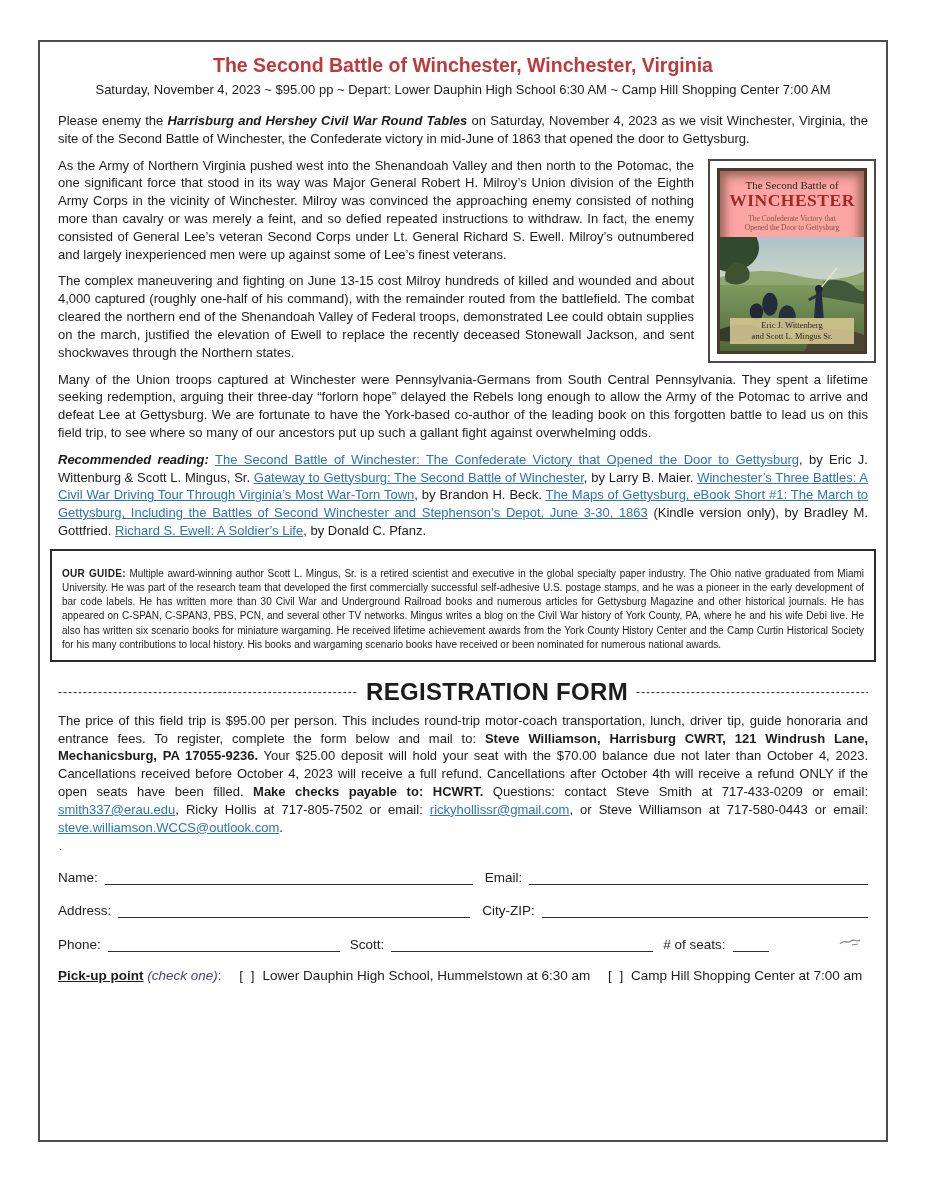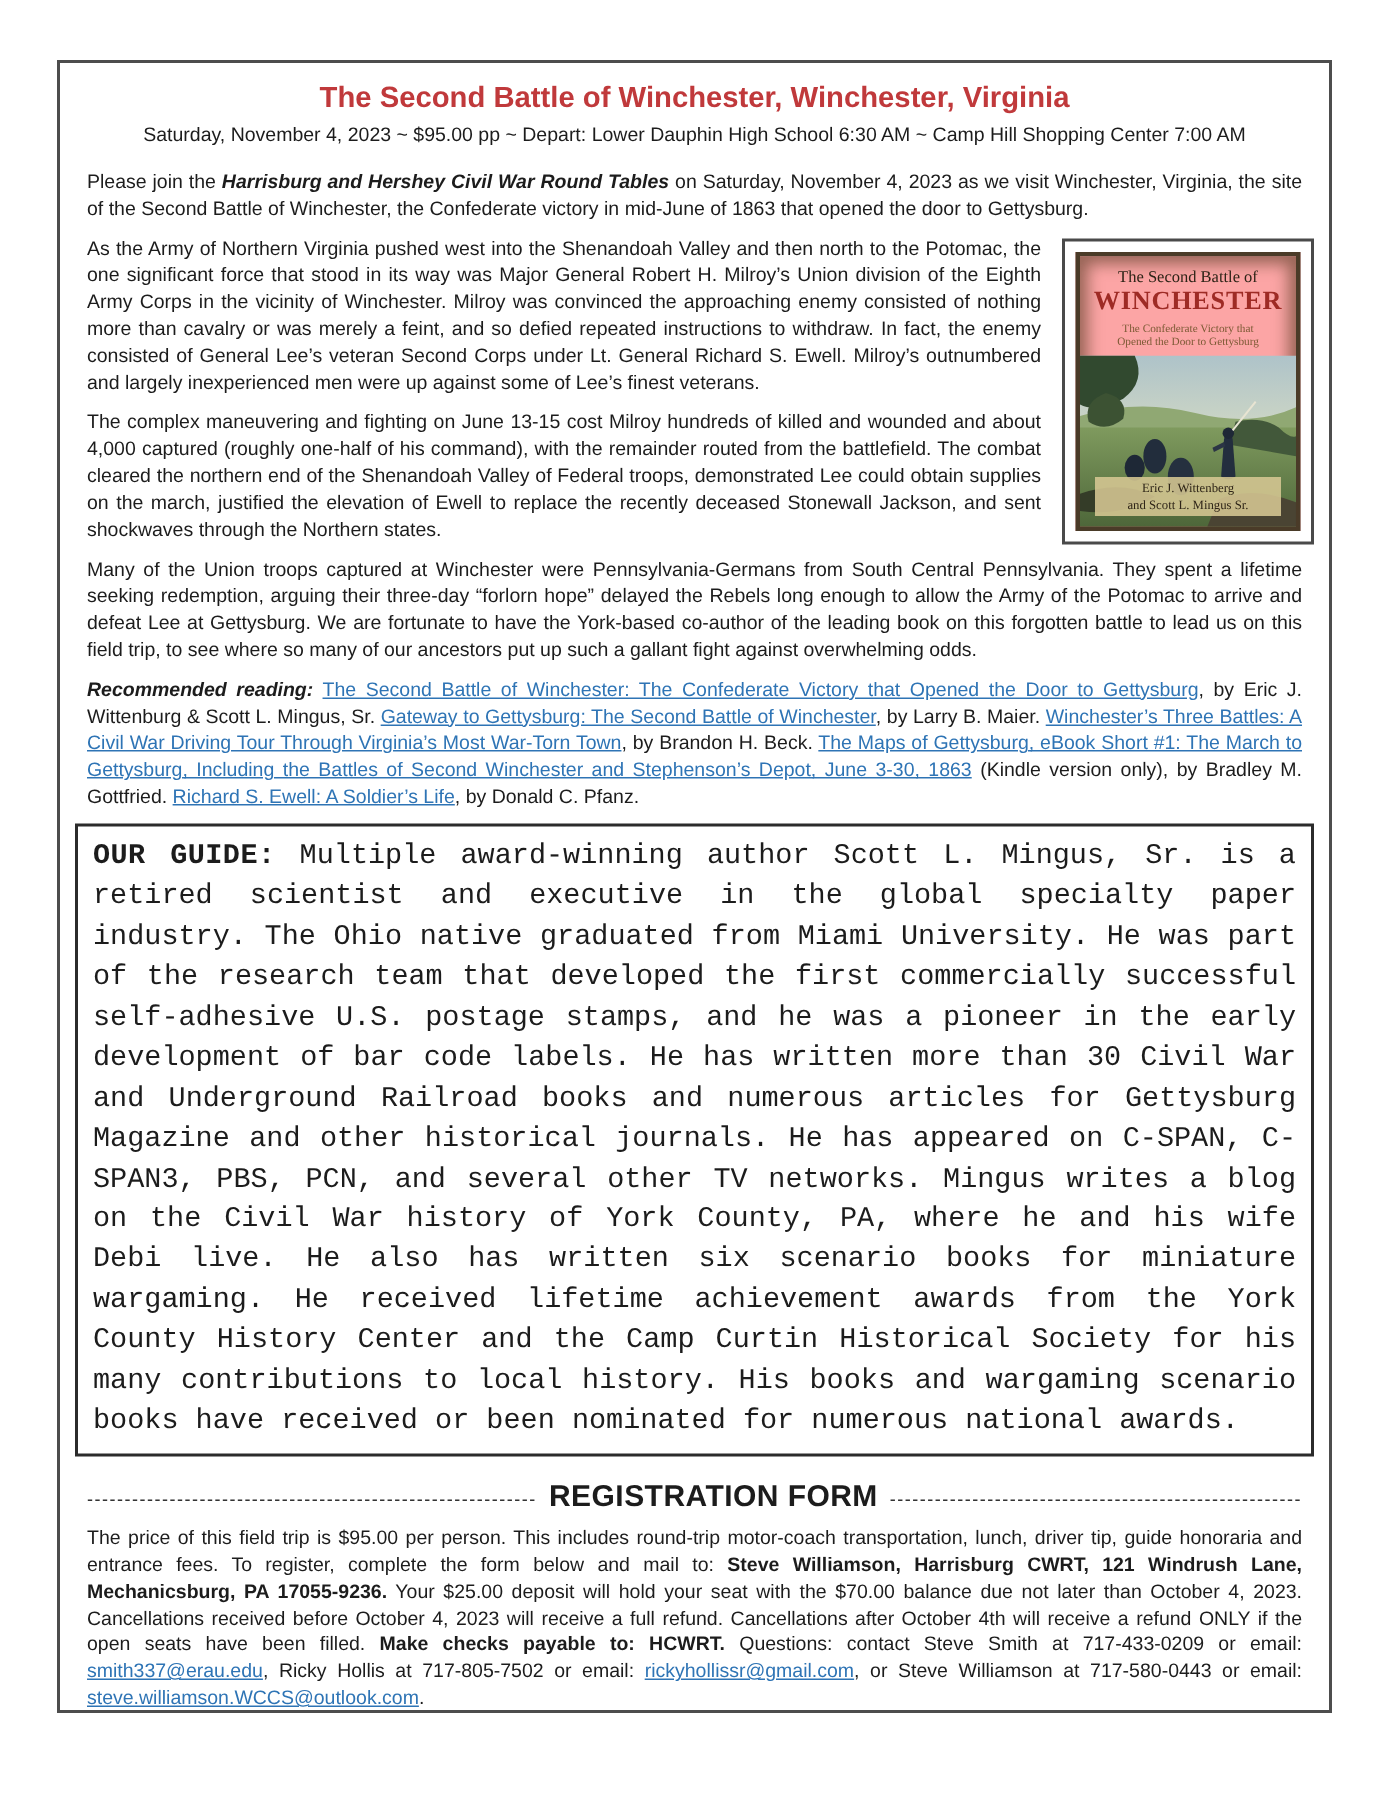--- a/index.html
+++ b/index.html
@@ -59,31 +59,31 @@
     padding: 2px 0;
   }
 
   .reading { margin-top: 2px; }
   .rlabel { font-weight: bold; font-style: italic; }
   .rlink  { color: #2E74B5; text-decoration: underline; cursor: pointer; }
 
   .guide-box {
     border: 2px solid #2b2b2b;
     margin: 6px -8px 16px -8px;
-    padding: 6px 10px 8px 10px;
-    font-family: Liberation Mono, monospace;
-    font-size: 19px; line-height: 1.42; text-align: justify;
+    padding: 16px 10px 8px 10px;
+    font-family: Liberation Sans, sans-serif;
+    font-size: 10px; line-height: 1.42; text-align: justify;
   }
   .guide-label { font-weight: bold; letter-spacing: .3px; }
 
   .reg-header { display: flex; align-items: center; margin: 2px 0 6px 0; }
   .dash-fill  { overflow: hidden; white-space: nowrap; font-size: 12px; color: #222; letter-spacing: 1px; }
   .dash-left  { flex: 0 0 300px; }
   .dash-right { flex: 1; }
-  .reg-title  { font-weight: bold; font-size: 20px; padding: 0 8px; white-space: nowrap; letter-spacing: .3px; }
+  .reg-title  { font-weight: bold; font-size: 24px; padding: 0 8px; white-space: nowrap; letter-spacing: .3px; }
 
   .reg-para { margin-bottom: 4px; }
   .stray-dot { font-size: 11px; margin: 0 0 2px 1px; color:#333; }
 
   .form-row { display: flex; align-items: flex-end; font-size: 13.5px; margin-top: 18px; }
   .lbl { white-space: nowrap; margin-right: 7px; }
   .fline { border-bottom: 1.4px solid #2e2e2e; height: 15px; }
   .w-name    { flex: 0 0 368px; margin-right: 12px; }
   .w-email   { flex: 1; }
   .w-address { flex: 0 0 352px; margin-right: 12px; }
@@ -102,21 +102,21 @@
   .clear { clear: both; }
 </style>
 </head>
 <body>
 
 <div class="page-frame">
 
   <div class="hdr-title">The Second Battle of Winchester, Winchester, Virginia</div>
   <div class="hdr-date">Saturday, November 4, 2023 ~ $95.00 pp ~ Depart:  Lower Dauphin High School 6:30 AM ~ Camp Hill Shopping Center 7:00 AM</div>
 
-  <p><span>Please join the </span><span class="bi">Harrisburg and Hershey Civil War Round Tables</span><span> on Saturday, November 4, 2023 as we visit Winchester, Virginia, the site of the Second Battle of Winchester, the Confederate victory in mid-June of 1863 that opened the door to Gettysburg.</span></p>
+  <p><span>Please enemy the </span><span class="bi">Harrisburg and Hershey Civil War Round Tables</span><span> on Saturday, November 4, 2023 as we visit Winchester, Virginia, the site of the Second Battle of Winchester, the Confederate victory in mid-June of 1863 that opened the door to Gettysburg.</span></p>
 
   <div class="book-frame">
     <div class="book-cover">
       <div class="cover-pre">The Second Battle of</div>
       <div class="cover-main">WINCHESTER</div>
       <div class="cover-orn"></div>
       <div class="cover-sub">
         <span>The Confederate Victory that</span><br>
         <span>Opened the Door to Gettysburg</span>
       </div>

